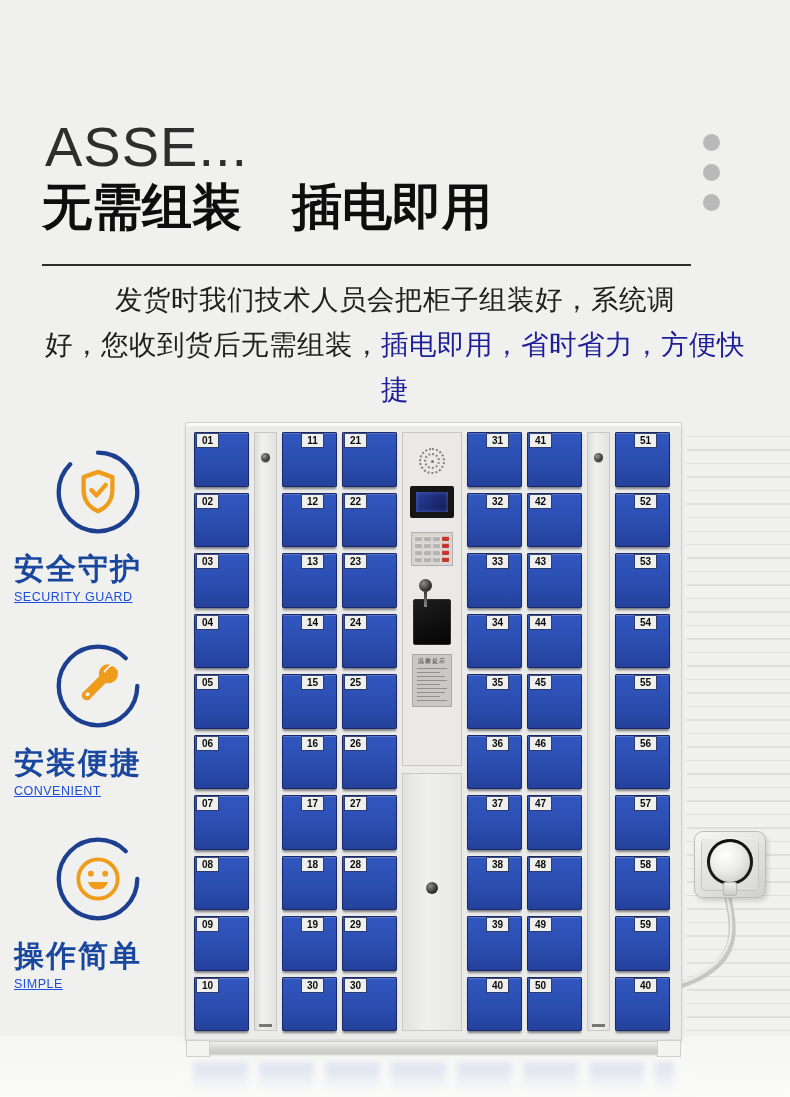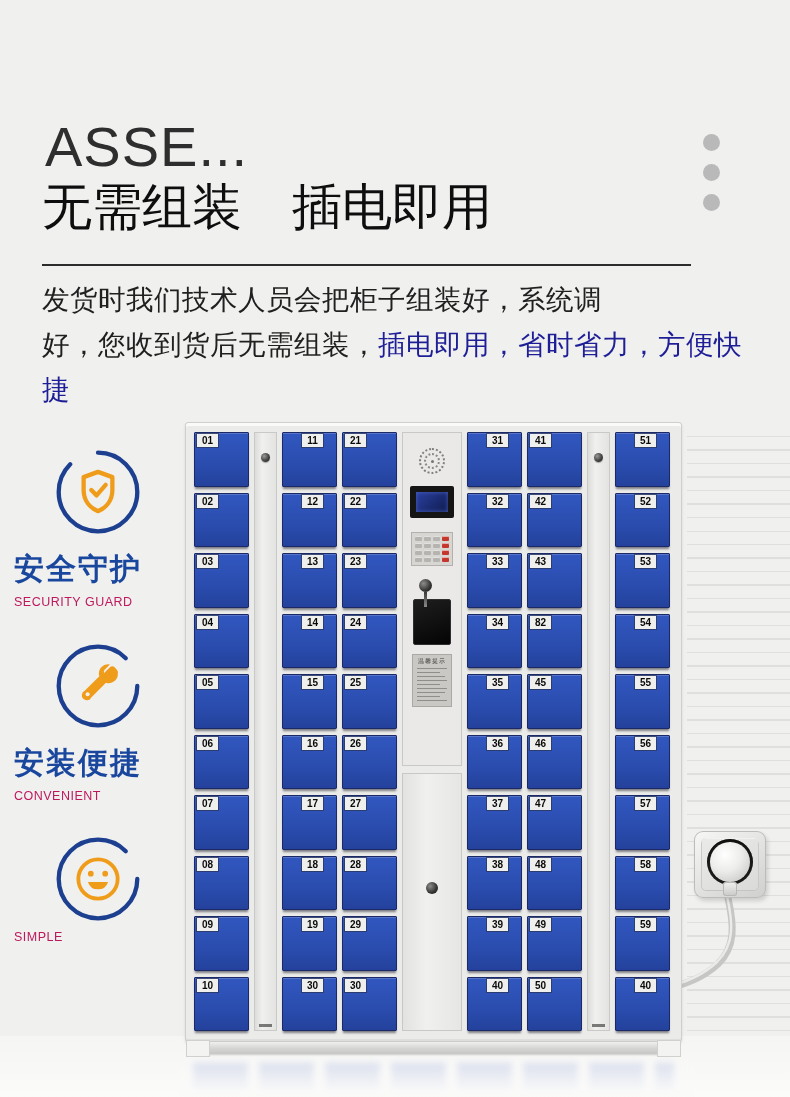--- a/index.html
+++ b/index.html
@@ -1,33 +1,33 @@
 <!DOCTYPE html>
 <html><head>
 <meta charset="utf-8">
 <style>
   html,body{margin:0;padding:0;}
   body{font-family:"Liberation Sans", sans-serif;}
   .page{position:relative;width:790px;height:1097px;background:#f0f0ef;overflow:hidden;}
 
   
   .title-en{position:absolute;left:45px;top:118px;font-size:56px;line-height:58px;color:#2e2e2e;letter-spacing:1px;font-weight:500;}
-  .title-zh{position:absolute;left:42px;top:178px;font-size:50px;line-height:58px;color:#0e0e0e;font-weight:400;white-space:pre;}
+  .title-zh{position:absolute;left:42px;top:178px;font-size:50px;line-height:58px;color:#0e0e0e;font-weight:700;white-space:pre;}
   .dots{position:absolute;left:703px;top:134px;width:17px;}
   .dots i{display:block;width:17px;height:17px;border-radius:50%;background:#b9b9b9;margin-bottom:13px;}
   .divider{position:absolute;left:42px;top:264px;width:649px;height:2px;background:#2c2c2c;}
-  .desc{position:absolute;left:42px;top:277px;width:720px;font-size:27.5px;line-height:45px;color:#202020;letter-spacing:.5px;}
+  .desc{position:absolute;left:35px;top:277px;width:720px;font-size:27.5px;line-height:45px;color:#202020;letter-spacing:.5px;text-align:center;}
   .desc .hl{color:#1e1e96;}
 
   
   .feature{position:absolute;left:14px;width:168px;text-align:left;}
   .f1{top:446px;}.f2{top:640px;}.f3{top:833px;}
   .feature svg{display:block;margin:0 auto;}
   .f-title{margin-top:11px;font-size:30px;font-weight:700;color:#1a479e;letter-spacing:2px;}
-  .f-sub{margin-top:5px;font-size:12.5px;color:#be185d;letter-spacing:.5px;}
+  .f-sub{font-size:12.5px;color:#1d4ed8;letter-spacing:.5px;text-decoration:underline;}
 
   
   .wall{position:absolute;left:687px;top:424px;width:103px;height:612px;
         background:repeating-linear-gradient(180deg,#f0f0ef 0 12px,#dfdfde 12px 13.5px);}
   .floor{position:absolute;left:0;top:1036px;width:790px;height:61px;background:linear-gradient(180deg,#f5f5f4,#fbfbfa);}
 
   
   .locker{position:absolute;left:185px;top:422px;width:497px;height:620px;box-sizing:border-box;
           background:#ebebe9;border:1px solid #cfcfcd;border-radius:3px;
           box-shadow:inset 0 3px 0 #fafaf9, inset 0 -2px 0 #dededc, 0 2px 3px rgba(0,0,0,.10);
@@ -145,20 +145,21 @@
   </div>
 
   <div class="feature f3">
     <svg width="92" height="92" viewBox="0 0 96 96">
       <circle cx="48" cy="48" r="41" fill="none" stroke="#1c3f90" stroke-width="4.5" stroke-dasharray="225 33" stroke-linecap="round"></circle>
       <circle cx="48" cy="48" r="20.5" fill="none" stroke="#f09c1b" stroke-width="4"></circle>
       <circle cx="40.5" cy="42.5" r="3" fill="#f09c1b"></circle>
       <circle cx="55.5" cy="42.5" r="3" fill="#f09c1b"></circle>
       <path d="M37.5 51 A11 11 0 0 0 58.5 51 Z" fill="#f09c1b"></path>
     </svg>
+    <div class="f-title">操作简单</div>
     <div class="f-sub">SIMPLE</div>
   </div>
 
   <div class="wall"></div>
   <div class="floor"></div>
 
   <svg class="cable-svg" width="190" height="160" viewBox="0 0 190 160">
     <path d="M128,48 C134,75 136,96 118,114 C103,128 82,136 60,140" fill="none" stroke="#c6c6c4" stroke-width="7" stroke-linecap="round"></path>
     <path d="M127,46 C133,73 135,94 117,112 C102,126 82,134 61,138" fill="none" stroke="#ebebe9" stroke-width="2.4" stroke-linecap="round"></path>
   </svg>
@@ -346,21 +347,21 @@
         <div class="door left">
           <span class="chip">41</span>
         </div>
         <div class="door left">
           <span class="chip">42</span>
         </div>
         <div class="door left">
           <span class="chip">43</span>
         </div>
         <div class="door left">
-          <span class="chip">82</span>
+          <span class="chip">44</span>
         </div>
         <div class="door left">
           <span class="chip">45</span>
         </div>
         <div class="door left">
           <span class="chip">46</span>
         </div>
         <div class="door left">
           <span class="chip">47</span>
         </div>

